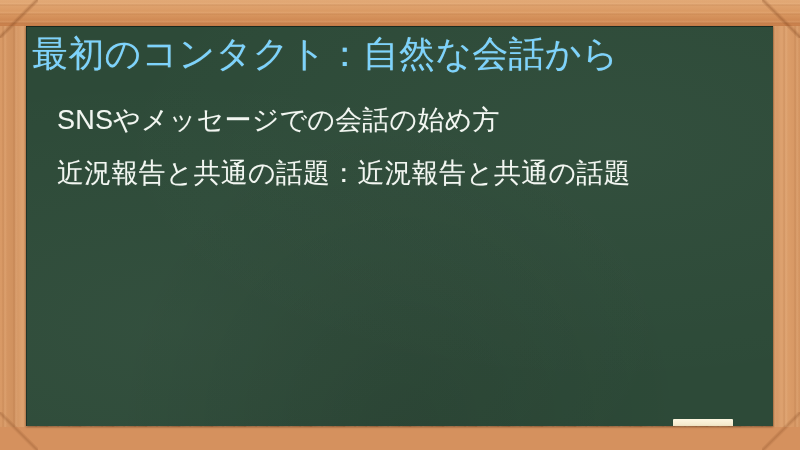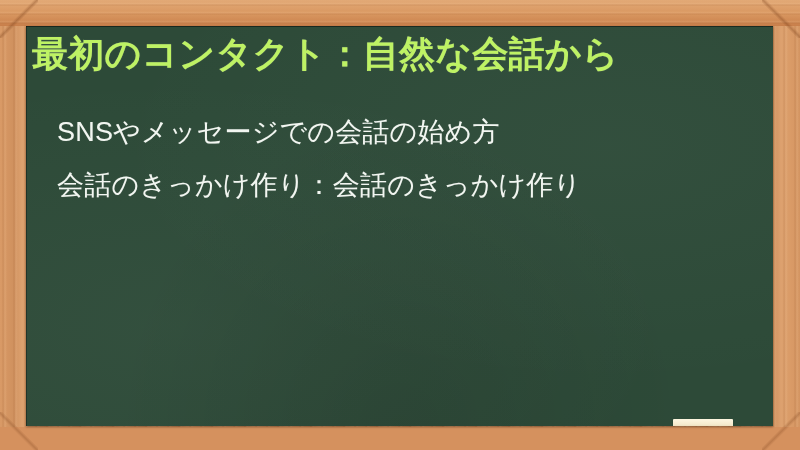--- a/index.html
+++ b/index.html
@@ -122,33 +122,33 @@
 
   .board-content {
     position: absolute;
     inset: 0;
   }
 
   .title {
     position: absolute;
     left: 6px;
     top: 4px;
-    color: #bef264;
+    color: #7dd3fc;
     font-size: 36px;
     line-height: 48px;
-    font-weight: 700;
+    font-weight: 400;
     letter-spacing: 0.2px;
     white-space: nowrap;
     text-shadow: 0 0 1px rgba(255,255,255,0.30);
   }
 
   .bullets {
     position: absolute;
     left: 31px;
-    top: 80px;
+    top: 68px;
     width: 700px;
   }
   .bullet-line {
     color: #f2f6f1;
     font-size: 27px;
     line-height: 53px;
     font-weight: 400;
     letter-spacing: 0.2px;
     white-space: nowrap;
     text-shadow: 0 0 1px rgba(255,255,255,0.22);
@@ -182,21 +182,21 @@
 
   <div class="board">
     <div class="board-dust"></div>
 
     <div class="board-content">
 
       <div class="title">最初のコンタクト：自然な会話から</div>
 
       <div class="bullets">
         <div class="bullet-line">SNSやメッセージでの会話の始め方</div>
-        <div class="bullet-line">会話のきっかけ作り：会話のきっかけ作り</div>
+        <div class="bullet-line">近況報告と共通の話題：近況報告と共通の話題</div>
       </div>
 
     </div>
 
     <div class="chalk"></div>
   </div>
 
 </div>
 
 </body></html>

